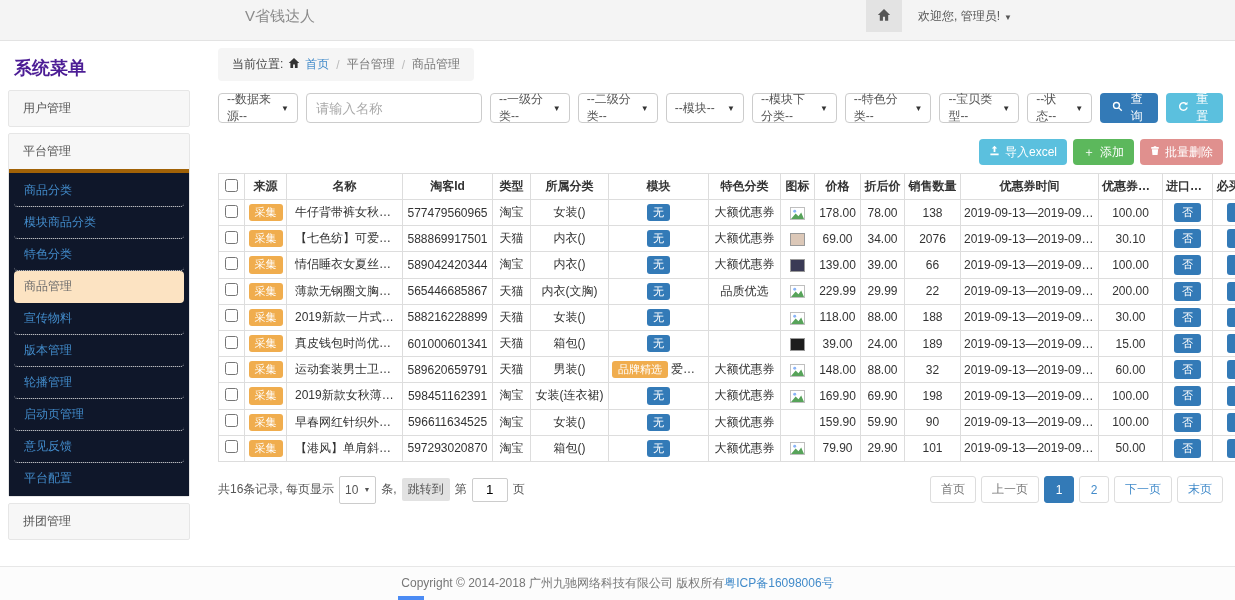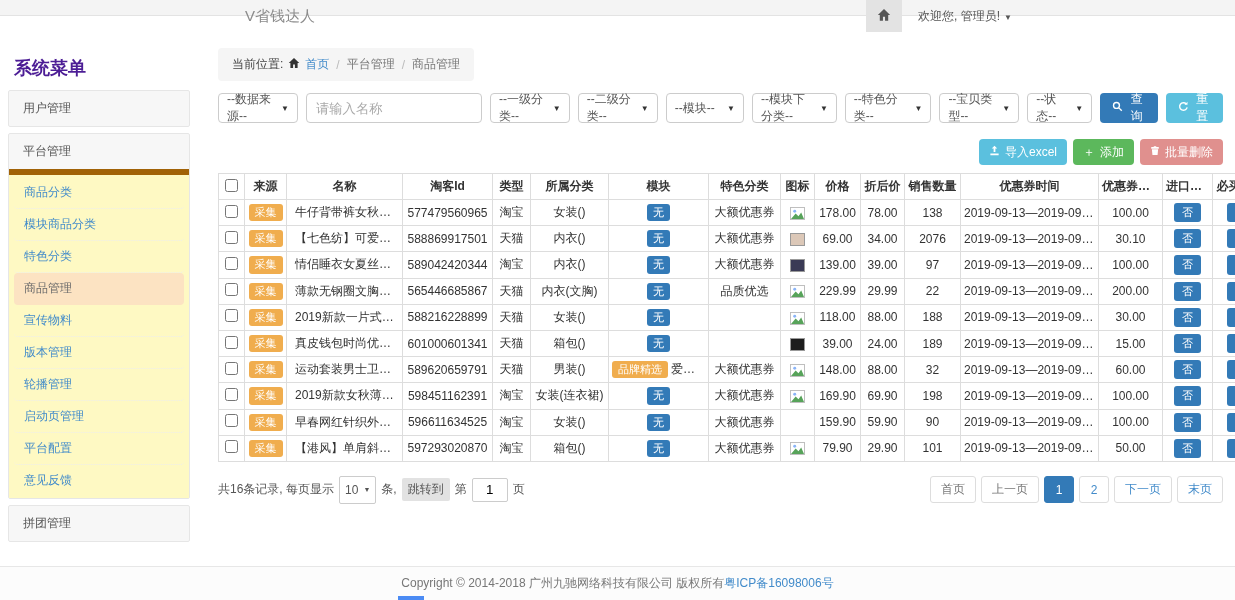--- a/index.html
+++ b/index.html
@@ -2,33 +2,33 @@
 <html><head>
 <meta charset="utf-8">
 <style>
   * { box-sizing: border-box; margin: 0; padding: 0; }
   html,body { width:1235px; height:600px; overflow:hidden; }
   body {
     font-family: "Liberation Sans", "DejaVu Sans", sans-serif;
     font-size: 12px; color:#333; background:#fff; position:relative;
   }
   
-  .topbar { position:absolute; left:0; top:0; width:1235px; height:16px;
+  .topbar { position:absolute; left:0; top:0; width:1235px; height:41px;
     background:#f4f4f4; border-bottom:1px solid #e3e3e3; }
   .brand { position:absolute; left:245px; top:7px; font-size:15px; color:#8b8b8b; }
   .top-right { position:absolute; left:866px; top:0; height:32px; display:flex; align-items:center; }
   .home-box { width:36px; height:32px; background:#e3e3e3; display:flex; align-items:center; justify-content:center; cursor:pointer; }
   .welcome { padding:0 16px; color:#555; cursor:pointer; }
   .welcome .caret { font-size:8px; color:#555; margin-left:4px; }
   
   .sidebar { position:absolute; left:8px; top:46px; width:182px; height:524px; overflow:hidden; }
   .side-title { color:#4c1d95; font-weight:bold; font-size:18px; padding:10px 6px 10px 6px; }
   .menu-panel { border:1px solid #e6e6e6; background:#f7f7f7; margin-bottom:6px; border-radius:2px; }
   .menu-header { padding:9px 14px; color:#555; cursor:pointer; }
-  .submenu { background:#fef9c3; border-top:6px solid #a16207; padding:2px 5px; }
+  .submenu { background:#0f172a; border-top:4px solid #a16207; padding:2px 5px; }
   .submenu-item { padding:7px 10px; color:#428bca; cursor:pointer; border-bottom:1px dotted #ededed; border-radius:4px; }
   .submenu-item:last-child { border-bottom:none; }
   .submenu-item.active { background:#fce3c2; color:#6b6b6b; border-bottom:1px dotted transparent; }
   
   .main { position:absolute; left:218px; top:48px; width:1005px; }
   .breadcrumb { display:inline-flex; align-items:center; gap:5px; background:#f5f5f5;
     border-radius:4px; padding:8px 14px; color:#444; }
   .breadcrumb .link { color:#428bca; cursor:pointer; }
   .breadcrumb .sep { color:#bbb; padding:0 2px; }
   .breadcrumb .muted { color:#777; }
@@ -124,22 +124,22 @@
         <div class="menu-header">平台管理</div>
         <div class="submenu">
           <div class="submenu-item">商品分类</div>
           <div class="submenu-item">模块商品分类</div>
           <div class="submenu-item">特色分类</div>
           <div class="submenu-item active">商品管理</div>
           <div class="submenu-item">宣传物料</div>
           <div class="submenu-item">版本管理</div>
           <div class="submenu-item">轮播管理</div>
           <div class="submenu-item">启动页管理</div>
+          <div class="submenu-item">意见反馈</div>
           <div class="submenu-item">平台配置</div>
-          <div class="submenu-item">意见反馈</div>
         </div>
       </div>
       <div class="menu-panel">
         <div class="menu-header">拼团管理</div>
       </div>
     </div>
 </div>
 
 <div class="main">
 
@@ -312,21 +312,21 @@
           <td><span class="badge badge-orange">采集</span></td>
           <td class="name-cell">情侣睡衣女夏丝绸男士...</td>
           <td>589042420344</td>
           <td>淘宝</td>
           <td>内衣()</td>
           <td class="module-cell"><span class="badge badge-blue">无</span></td>
           <td>大额优惠券</td>
           <td><span class="thumb thumb-photo" style="background: rgb(58, 58, 85);"></span></td>
           <td>139.00</td>
           <td>39.00</td>
-          <td>97</td>
+          <td>66</td>
           <td>2019-09-13—2019-09-20</td>
           <td>100.00</td>
           <td><button class="pill-btn pill-blue">否</button></td>
           <td><button class="pill-btn pill-blue">否</button></td>
         </tr>
         <tr>
           <td><input type="checkbox" style=""></td>
           <td><span class="badge badge-orange">采集</span></td>
           <td class="name-cell">薄款无钢圈文胸聚拢性...</td>
           <td>565446685867</td>

